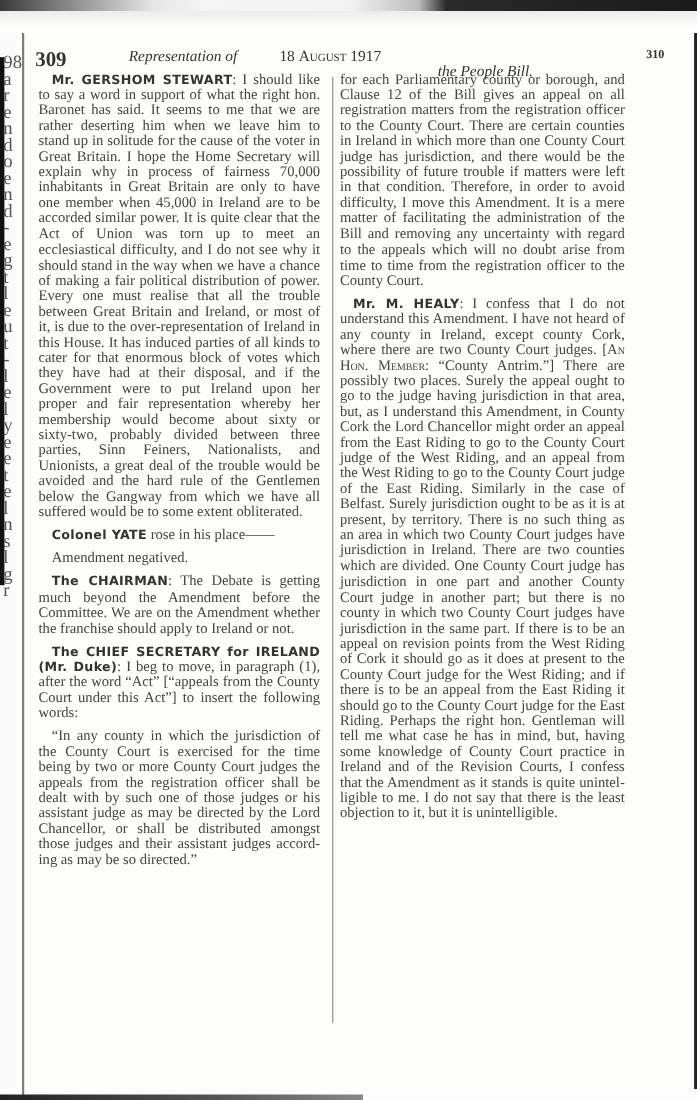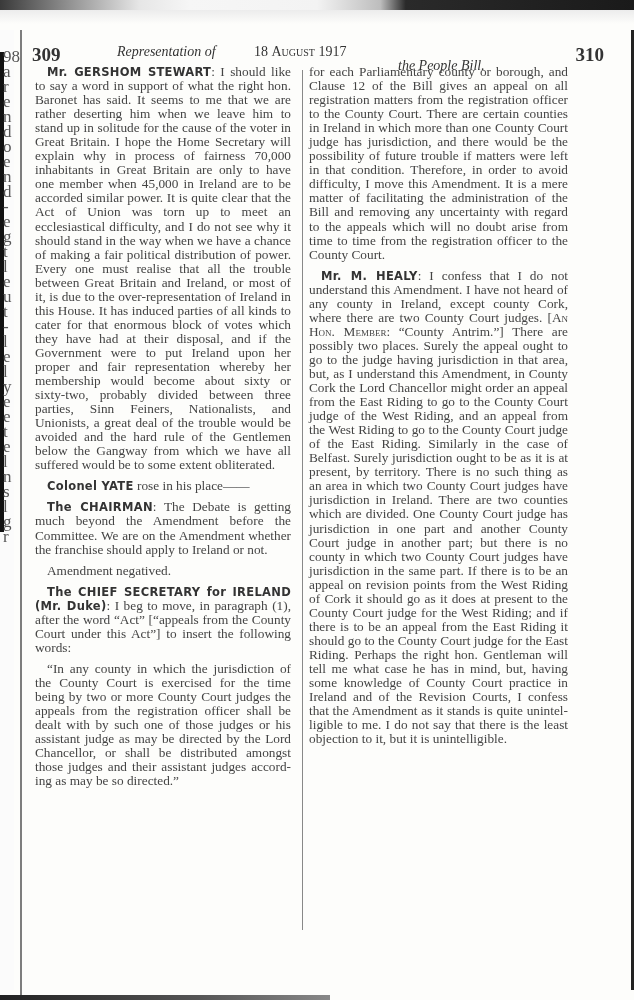--- a/index.html
+++ b/index.html
@@ -40,21 +40,21 @@
   }
   .header {
     position:absolute; top:44px; left:32px; width:572px; height:20px;
     font-family:"Liberation Serif", serif; font-size:14px; color:#333;
   }
   .header span { position:absolute; top:0; white-space:nowrap; }
   .h-pl { left:0; font-weight:bold; font-size:19px; top:3px; }
   .h-t1 { left:85px; font-style:italic; }
   .h-date { left:222px; }
   .h-t2 { left:366px; font-style:italic;margin-top:14px; }
-  .h-pr { right:0; font-weight:bold; font-size:19px; }
+  .h-pr { right:0; font-weight:bold; font-size:11px; }
   .sc { font-variant:small-caps; }
 
   .col {
     position:absolute; top:65px; width:256px;
     font-family:"Liberation Serif", serif; font-size:13.3px; line-height:14.05px;
     color:#444; text-align:justify; hyphens:manual;
   }
   .col-left { left:35px; }
   .col-right { left:309px; width:259px; }
   .col-divider {
@@ -117,22 +117,22 @@
   <span class="h-pl">309</span>
   <span class="h-t1">Representation of</span>
   <span class="h-date"><span style="position:static">18 </span><span class="sc" style="position:static">August</span><span style="position:static"> 1917</span></span>
   <span class="h-t2">the People Bill.</span>
   <span class="h-pr">310</span>
 </div>
 
 <div class="col col-left">
   <p><span class="speaker">Mr. GERSHOM STEWART</span><span>: I should like to say a word in support of what the right hon. Baronet has said. It seems to me that we are rather deserting him when we leave him to stand up in solitude for the cause of the voter in Great Britain. I hope the Home Secretary will explain why in process of fairness 70,000 inhabitants in Great Britain are only to have one mem­ber when 45,000 in Ireland are to be accorded similar power. It is quite clear that the Act of Union was torn up to meet an ecclesiastical difficulty, and I do not see why it should stand in the way when we have a chance of making a fair political distribution of power. Every one must realise that all the trouble between Great Britain and Ireland, or most of it, is due to the over-representation of Ireland in this House. It has induced parties of all kinds to cater for that enormous block of votes which they have had at their dis­posal, and if the Government were to put Ireland upon her proper and fair repre­sentation whereby her membership would become about sixty or sixty-two, probably divided between three parties, Sinn Feiners, Nationalists, and Unionists, a great deal of the trouble would be avoided and the hard rule of the Gentlemen below the Gangway from which we have all suffered would be to some extent obliterated.</span></p>
   <p><span class="speaker">Colonel YATE</span><span> rose in his place——</span></p>
+  <p><span>Amendment negatived.</span></p>
   <p><span class="speaker">The CHAIRMAN</span><span>: The Debate is getting much beyond the Amendment before the Committee. We are on the Amendment whether the franchise should apply to Ire­land or not.</span></p>
-  <p><span>Amendment negatived.</span></p>
   <p><span class="speaker">The CHIEF SECRETARY for IRE­LAND (Mr. Duke)</span><span>: I beg to move, in paragraph (1), after the word “Act” [“appeals from the County Court under this Act”] to insert the following words:</span></p>
   <p class="quote"><span>“In any county in which the jurisdic­tion of the County Court is exercised for the time being by two or more County Court judges the appeals from the regis­tration officer shall be dealt with by such one of those judges or his assistant judge as may be directed by the Lord Chancellor, or shall be distributed amongst those judges and their assistant judges accord­ing as may be so directed.”</span></p>
 </div>
 
 <div class="col-divider"></div>
 
 <div class="col col-right">
   <p style="text-indent:0"><span>for each Parliamentary county or borough, and Clause 12 of the Bill gives an appeal on all registration matters from the regis­tration officer to the County Court. There are certain counties in Ireland in which more than one County Court judge has jurisdiction, and there would be the possibility of future trouble if matters were left in that condition. Therefore, in order to avoid difficulty, I move this Amendment. It is a mere matter of facilitating the administration of the Bill and removing any uncertainty with regard to the appeals which will no doubt arise from time to time from the registration officer to the County Court.</span></p>
   <p><span class="speaker">Mr. M. HEALY</span><span>: I confess that I do not understand this Amendment. I have not heard of any county in Ireland, except county Cork, where there are two County Court judges. [</span><span class="sc">An Hon. Member</span><span>: “County Antrim.”] There are possibly two places. Surely the appeal ought to go to the judge having jurisdiction in that area, but, as I understand this Amendment, in County Cork the Lord Chancellor might order an appeal from the East Riding to go to the County Court judge of the West Riding, and an appeal from the West Riding to go to the County Court judge of the East Riding. Similarly in the case of Belfast. Surely jurisdiction ought to be as it is at present, by terri­tory. There is no such thing as an area in which two County Court judges have jurisdiction in Ireland. There are two counties which are divided. One County Court judge has jurisdiction in one part and another County Court judge in another part; but there is no county in which two County Court judges have jurisdiction in the same part. If there is to be an appeal on revision points from the West Riding of Cork it should go as it does at present to the County Court judge for the West Riding; and if there is to be an appeal from the East Riding it should go to the County Court judge for the East Riding. Perhaps the right hon. Gentleman will tell me what case he has in mind, but, having some knowledge of County Court practice in Ireland and of the Revision Courts, I confess that the Amendment as it stands is quite unintel­ligible to me. I do not say that there is the least objection to it, but it is un­intelligible.</span></p>
 </div>

